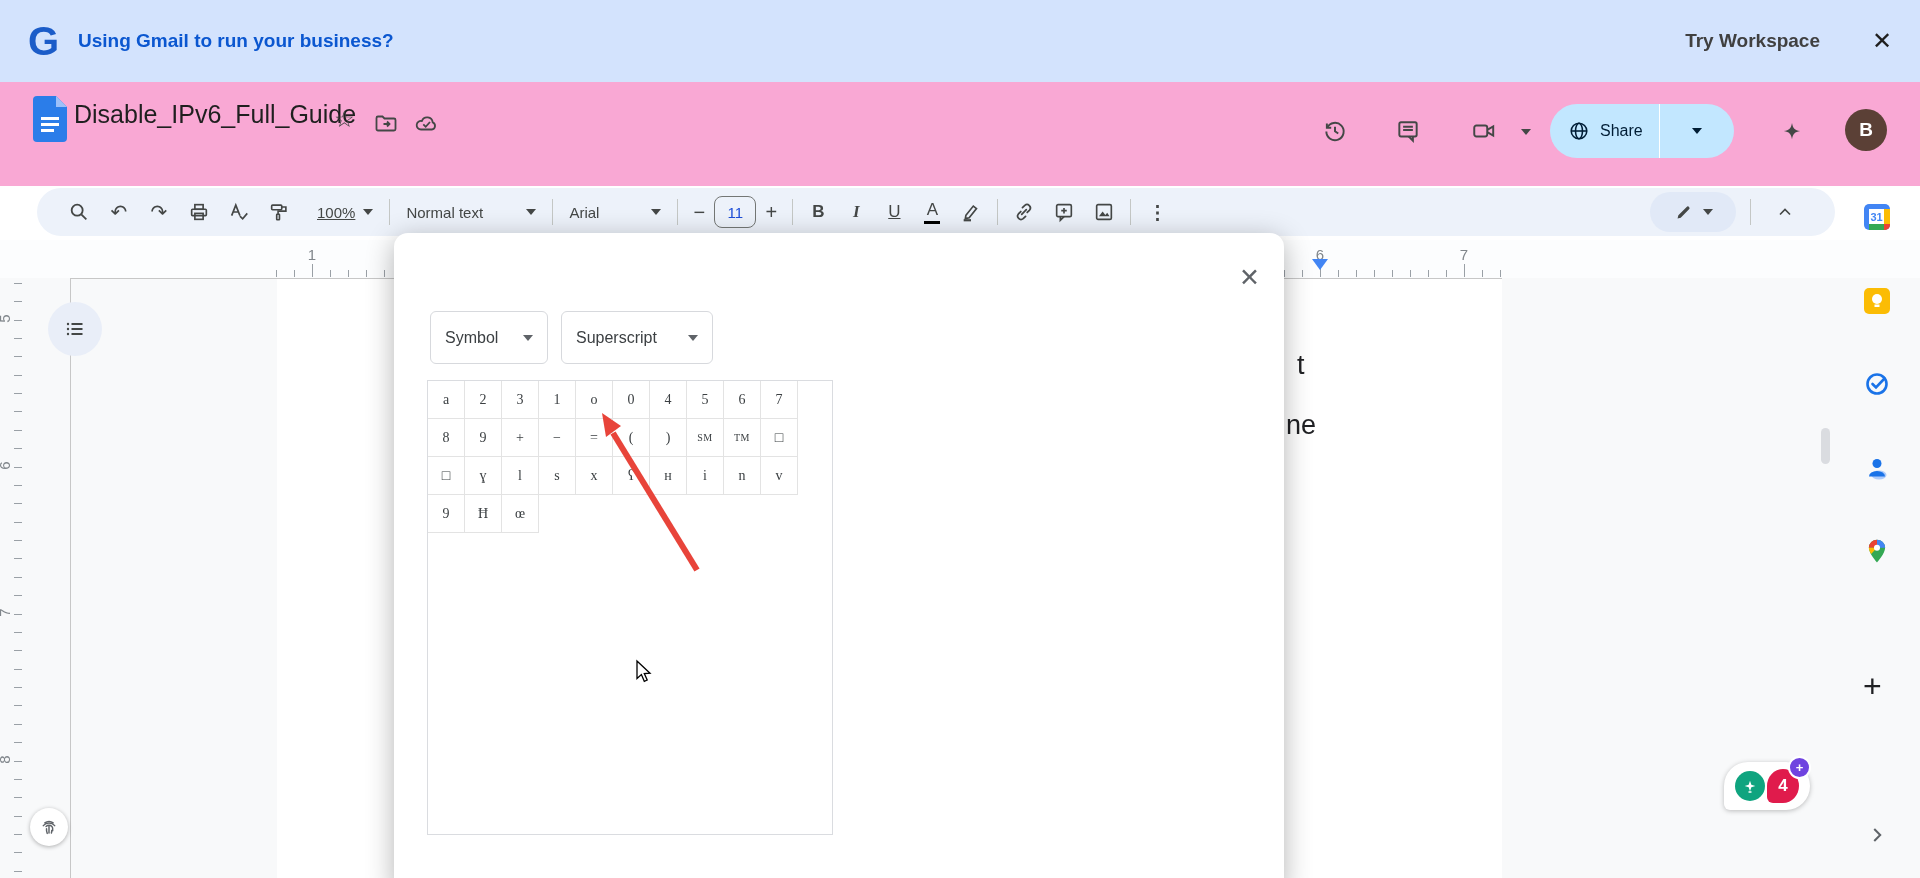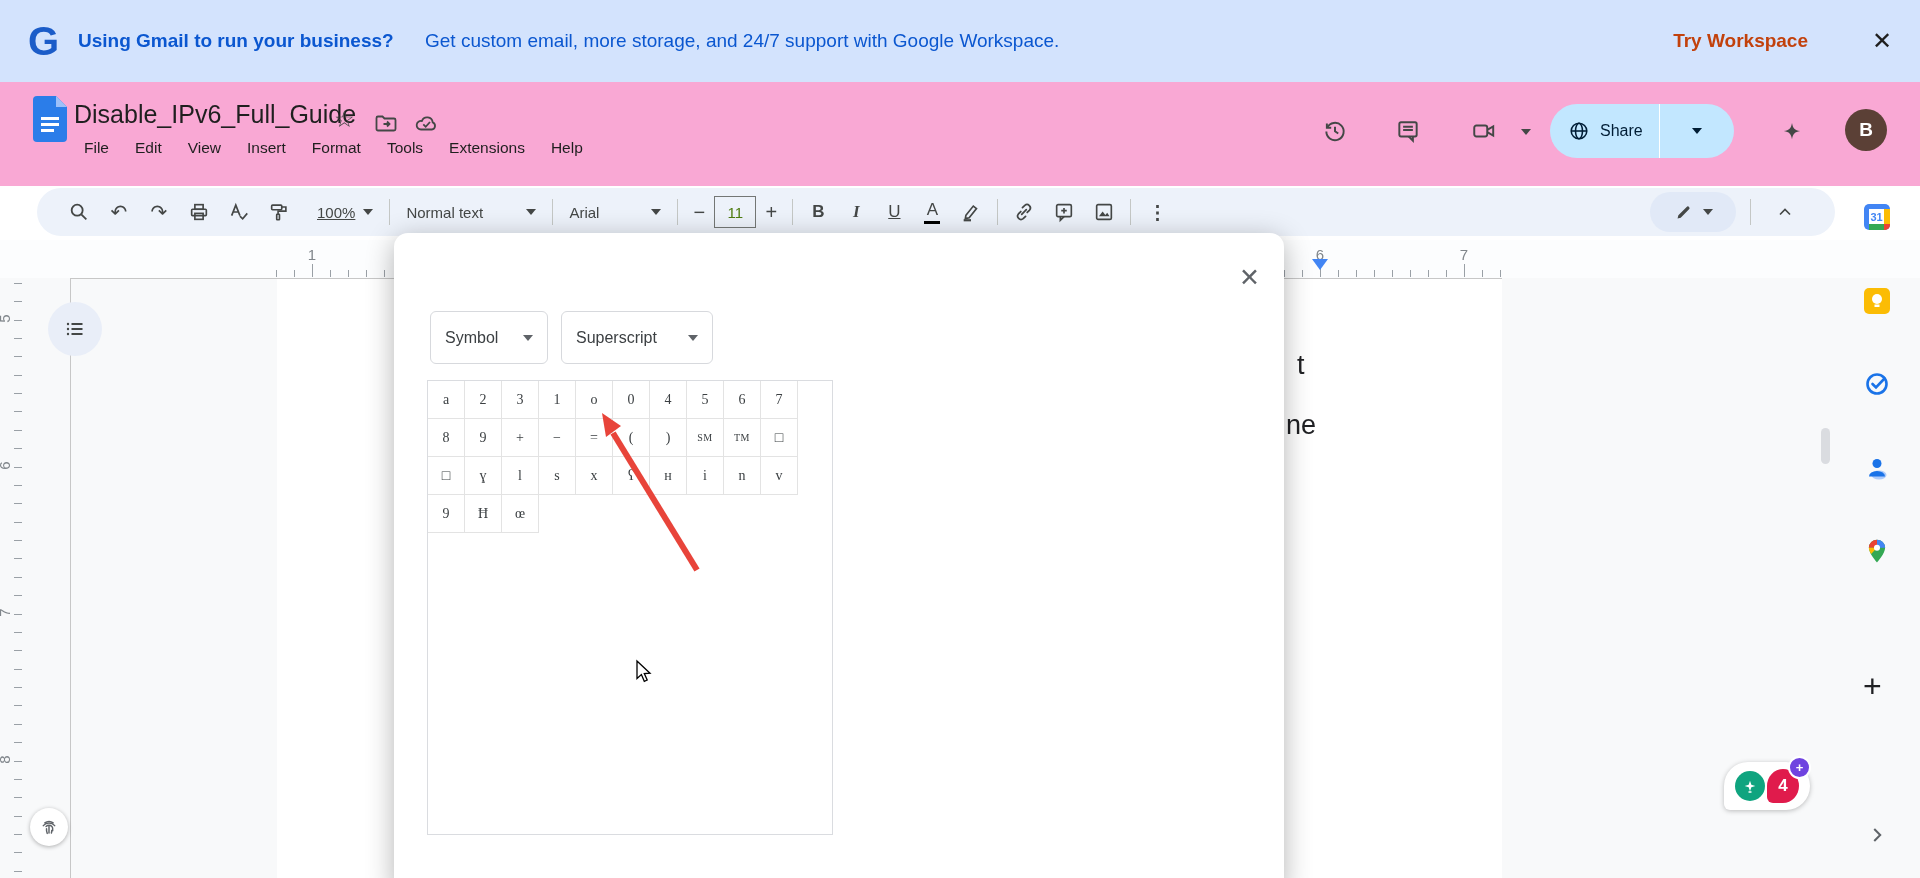--- a/index.html
+++ b/index.html
@@ -6,21 +6,21 @@
   .stage{position:relative;width:1920px;height:878px;overflow:hidden;background:#ffffff;
          font-family:"Liberation Sans",sans-serif;color:#1f1f1f;}
   .abs{position:absolute;}
   svg{display:block;}
 
   
   .banner{left:0;top:0;width:1920px;height:82px;background:#d3e3fd;}
   .g-logo{left:28px;top:50%;transform:translateY(-50%);font-weight:700;font-size:40px;color:#1b5cc8;line-height:1;}
   .b-lead{left:78px;top:50%;transform:translateY(-50%);font-size:19px;font-weight:700;color:#0b57d0;}
   .b-body{left:425px;top:50%;transform:translateY(-50%);font-size:19px;color:#0b57d0;}
-  .b-cta{right:112px;top:50%;transform:translateY(-50%);font-size:19px;font-weight:700;color:#c2410c;cursor:pointer;}
+  .b-cta{right:100px;top:50%;transform:translateY(-50%);font-size:19px;font-weight:700;color:#404040;cursor:pointer;}
   .b-close{right:28px;top:50%;transform:translateY(-50%);font-size:24px;color:#1f1f1f;cursor:pointer;font-family:"DejaVu Sans",sans-serif;}
 
   
   .header{left:0;top:82px;width:1920px;height:104px;background:#f9a8d4;}
   .docs-icon{left:33px;top:14px;}
   .doc-title{left:74px;top:18px;font-size:25px;color:#1f1f1f;}
   .title-ico{top:28px;color:#444746;}
   .star{left:334px;font-size:23px;}
   .menubar{left:84px;top:57px;display:flex;gap:26px;font-size:15.5px;color:#1f1f1f;}
   .menubar span{cursor:pointer;}
@@ -34,21 +34,21 @@
           display:flex;align-items:center;justify-content:center;font-size:19px;font-weight:700;cursor:pointer;}
 
   
   .toolbar{left:37px;top:188px;width:1776px;height:48px;background:#edf2fa;border-radius:24px;
            display:flex;align-items:center;padding:0;color:#444746;}
   .tb{width:40px;height:40px;display:flex;align-items:center;justify-content:center;border-radius:50%;cursor:pointer;flex:0 0 auto;}
   .tb-txt{font-size:20px;font-family:"DejaVu Sans",sans-serif;}
   .tdiv{width:1px;height:26px;background:#c4c7c5;margin:0 6px;flex:0 0 auto;}
   .drop{display:flex;align-items:center;gap:8px;padding:0 10px;height:36px;border-radius:4px;cursor:pointer;flex:0 0 auto;}
   .drop .dlab{font-size:15px;color:#444746;}
-  .sizebox{width:40px;height:30px;border:1.5px solid #747775;border-radius:0;display:flex;align-items:center;justify-content:center;font-size:15px;color:#4d7c0f;}
+  .sizebox{width:40px;height:30px;border:1.5px solid #747775;border-radius:8px;display:flex;align-items:center;justify-content:center;font-size:15px;color:#1d4ed8;}
   .fmt{font-size:17px;font-weight:700;width:38px;text-align:center;cursor:pointer;}
   .mode-pill{margin-left:auto;width:86px;height:40px;background:#e1e9f7;border-radius:20px;display:flex;align-items:center;justify-content:center;gap:10px;cursor:pointer;flex:0 0 auto;}
 
   
   .docarea{left:0;top:240px;width:1920px;height:638px;background:#f8f9fa;}
   .hruler{left:0;top:240px;width:1920px;height:38px;background:#fcfdfe;}
   .rule-line-h{left:70px;top:278px;width:1432px;height:1px;background:#c7c7c7;}
   .rule-line-v{left:70px;top:278px;width:1px;height:600px;background:#c7c7c7;}
   .page{left:277px;top:278px;width:1225px;height:600px;background:#ffffff;}
   .rlabel{position:absolute;font-size:15px;color:#80868b;transform:translateX(-50%);}
@@ -99,21 +99,20 @@
   .overlay{left:0;top:0;width:1920px;height:878px;z-index:50;pointer-events:none;}
 </style>
 </head>
 <body>
 
 <div class="stage">
 
   <div class="abs banner">
     <div class="abs g-logo">G</div>
     <div class="abs b-lead">Using Gmail to run your business?</div>
-    <div class="abs b-body">Get custom email, more storage, and 24/7 support with Google Workspace.</div>
     <div class="abs b-cta">Try Workspace</div>
     <div class="abs b-close">✕</div>
   </div>
 
   <div class="abs header">
     <div class="abs docs-icon">
       <svg width="34" height="46" viewBox="0 0 34 46">
         <path d="M0 4 a4 4 0 0 1 4-4 h19 l11 11 v31 a4 4 0 0 1-4 4 h-26 a4 4 0 0 1-4-4 z" fill="#2b7de9"></path>
         <path d="M23 0 l11 11 h-11 z" fill="#9dc0f9"></path>
         <rect x="8" y="21" width="18" height="3" fill="#fff"></rect>
@@ -127,30 +126,20 @@
       <svg width="24" height="24" viewBox="0 0 24 24" fill="none" stroke="#444746" stroke-width="1.8">
         <path d="M2.5 7 a1.5 1.5 0 0 1 1.5-1.5 h4.5 l2 2 h9.5 a1.5 1.5 0 0 1 1.5 1.5 v9 a1.5 1.5 0 0 1-1.5 1.5 h-16 a1.5 1.5 0 0 1-1.5-1.5 z"></path>
         <path d="M9.5 13 h6 m-2.5-2.5 l2.5 2.5 -2.5 2.5"></path>
       </svg>
     </div>
     <div class="abs title-ico" style="left:414px;top:29px;">
       <svg width="25" height="24" viewBox="0 0 25 24" fill="none" stroke="#444746" stroke-width="1.8">
         <path d="M7 18.5 a4.3 4.3 0 1 1 .9-8.5 a5.6 5.6 0 0 1 10.8 1.4 a3.7 3.7 0 0 1-.9 7.1 z"></path>
         <path d="M9.3 13.4 l2.4 2.4 4.3-4.8"></path>
       </svg>
-    </div>
-    <div class="abs menubar">
-      <span>File</span>
-      <span>Edit</span>
-      <span>View</span>
-      <span>Insert</span>
-      <span>Format</span>
-      <span>Tools</span>
-      <span>Extensions</span>
-      <span>Help</span>
     </div>
 
     <div class="abs icobtn" style="left:1313px;top:27px;">
       <svg width="26" height="26" viewBox="0 0 24 24" fill="none" stroke="#444746" stroke-width="1.8">
         <path d="M4.5 5 v4 h4"></path>
         <path d="M4.8 9 a8 8 0 1 1-0.8 3.5"></path>
         <path d="M12 8 v4.3 l3 2"></path>
       </svg>
     </div>
     <div class="abs icobtn" style="left:1386px;top:27px;">

